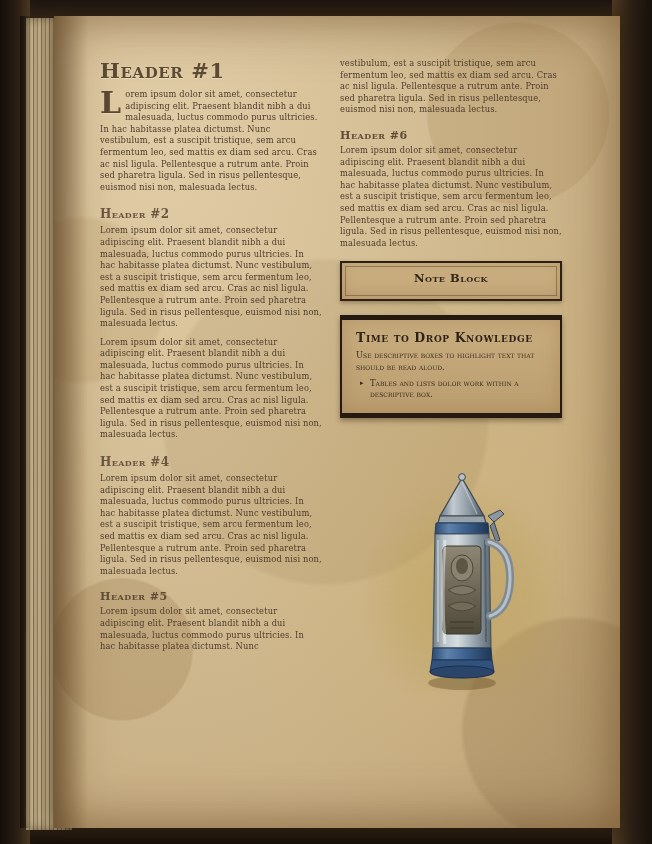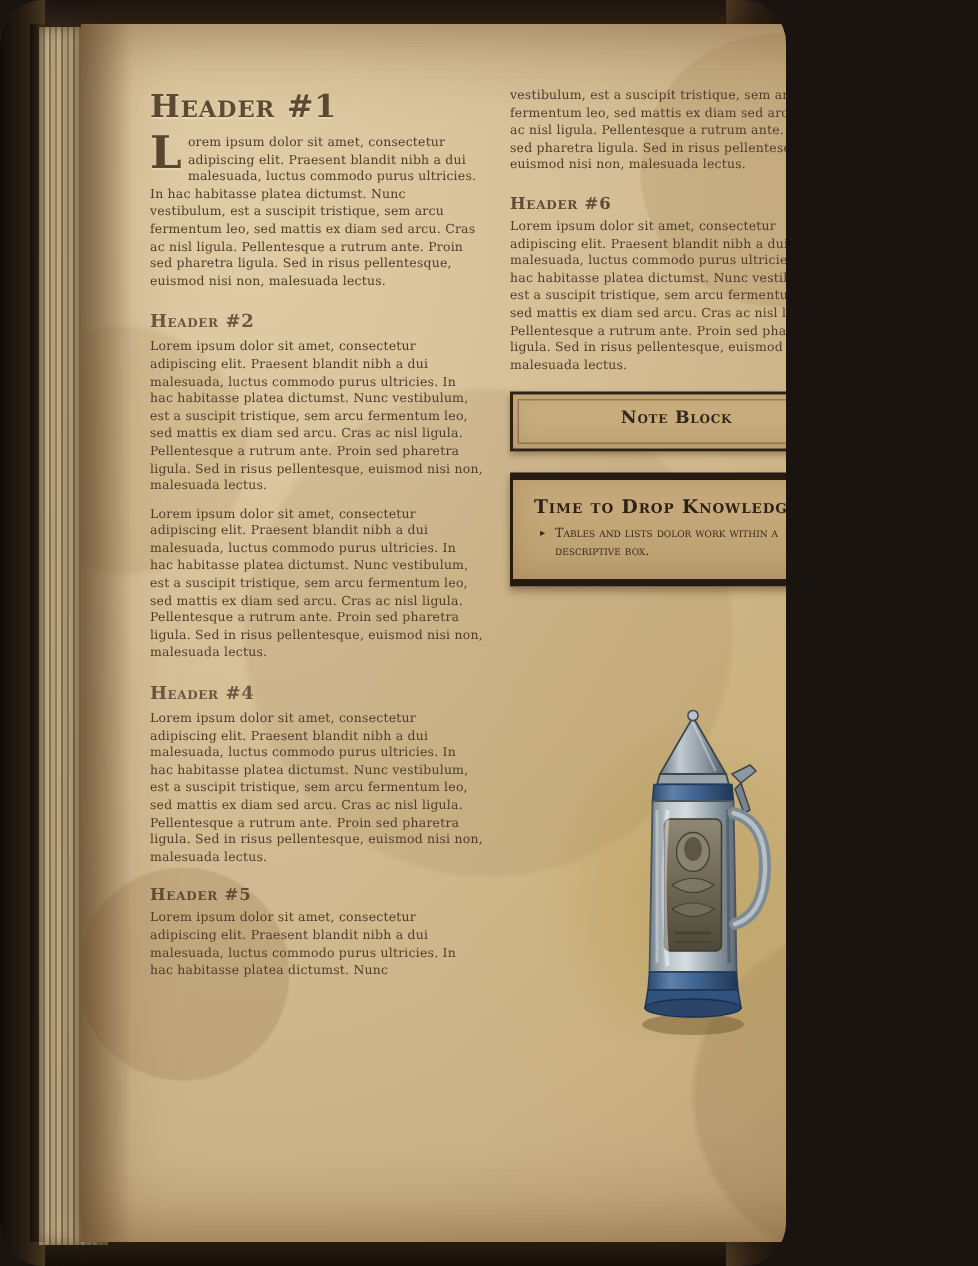--- a/index.html
+++ b/index.html
@@ -10,26 +10,25 @@
   body {
     width: 652px;
     height: 844px;
     overflow: hidden;
     font-family: "DejaVu Serif", serif;
   }
 
   
   #book {
     position: relative;
-    width: 524px;
+    width: 652px;
     height: 844px;
     background:
       radial-gradient(ellipse at 30% 20%, #5b4530 0%, #3c2c1d 45%, #241a11 100%);
     overflow: hidden;
-    border-radius: 29px;
   }
   
   #cover-top {
     position: absolute; left: 0; top: 0; width: 652px; height: 26px;
     background: linear-gradient(#1d1510, #3a2a1c);
   }
   #cover-left {
     position: absolute; left: 0; top: 0; width: 30px; height: 844px;
     background: linear-gradient(90deg, #120d09 0%, #2c2015 60%, #4a371f 100%);
   }
@@ -309,20 +308,21 @@
 
         <h4 class="h4">Header #6</h4>
         <p class="body">Lorem ipsum dolor sit amet, consectetur adipiscing elit. Praesent blandit nibh a dui malesuada, luctus commodo purus ultricies. In hac habitasse platea dictumst. Nunc vestibulum, est a suscipit tristique, sem arcu fermentum leo, sed mattis ex diam sed arcu. Cras ac nisl ligula. Pellentesque a rutrum ante. Proin sed pharetra ligula. Sed in risus pellentesque, euismod nisi non, malesuada lectus.</p>
 
         <div class="note-block">
           <div class="note-title">Note Block</div>
         </div>
 
         <div class="desc-box">
           <div class="desc-title">Time to Drop Knowledge</div>
+          <p class="desc-text">Use descriptive boxes to highlight text that should be read aloud.</p>
           <ul class="desc-list">
             <li>Tables and lists dolor work within a descriptive box.</li>
           </ul>
         </div>
       </div>
 
       <div id="illo">
         <div id="illo-stain"></div>
         <svg id="stein" viewBox="0 0 100 225">
           <defs>

